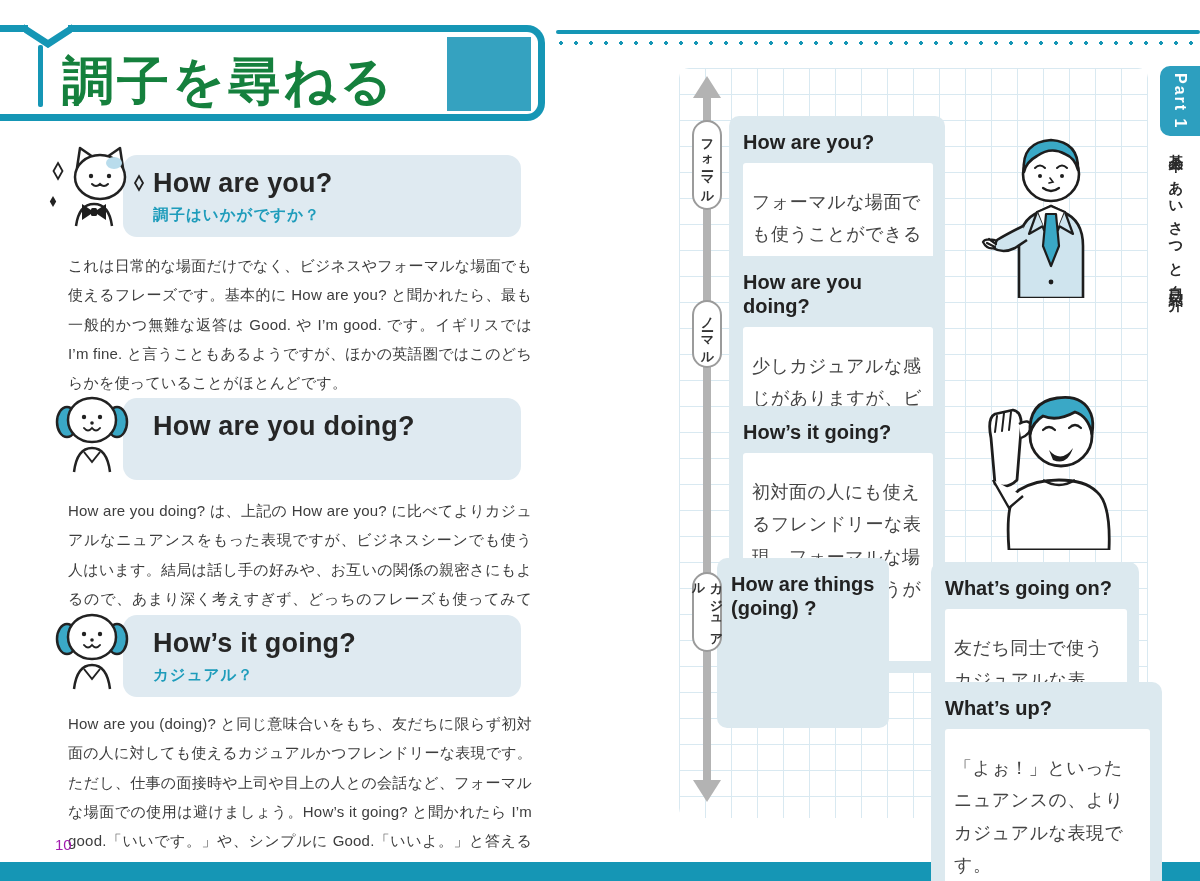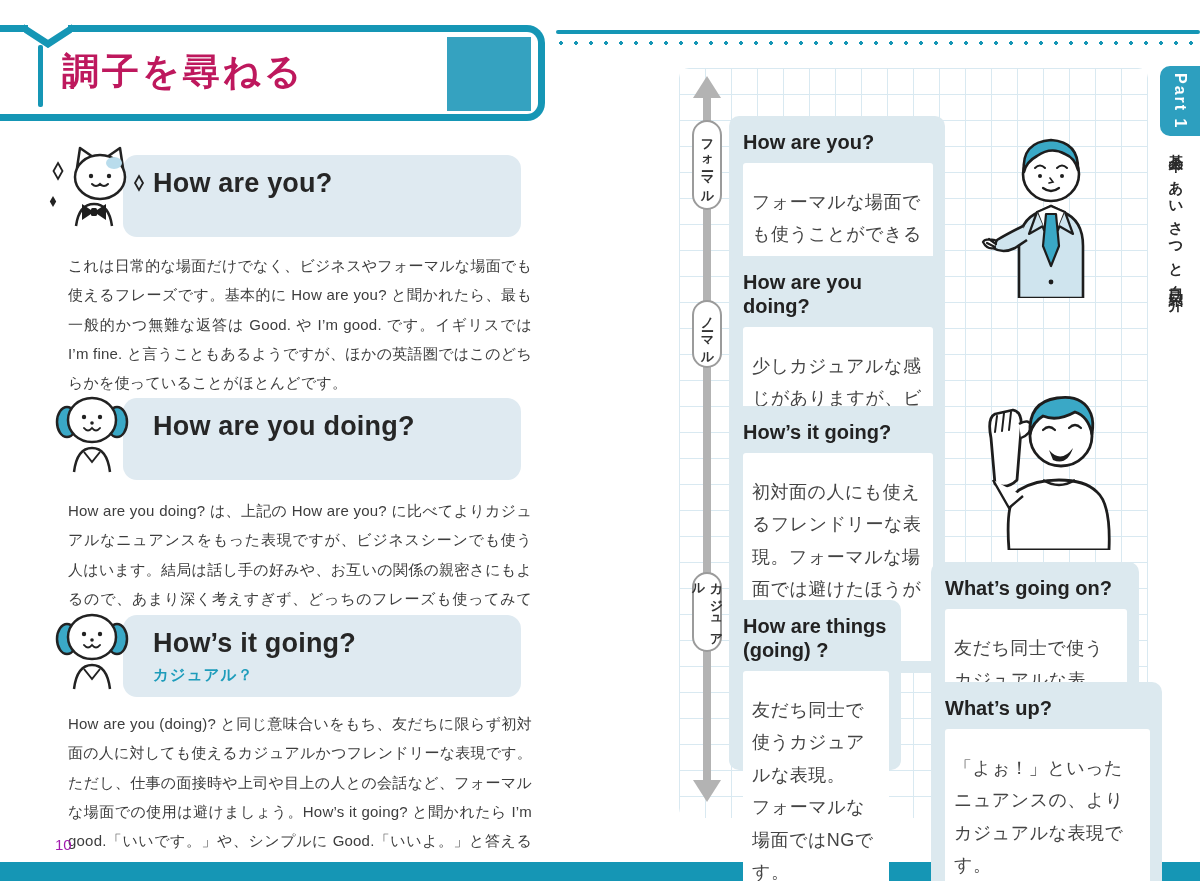--- a/index.html
+++ b/index.html
@@ -10,21 +10,21 @@
   
   .top-line { left:556px; top:30px; width:644px; height:4px; background:#1596b5; border-radius:2px; }
   .top-dots { left:558px; top:40px; width:642px; height:6px;
     background-image:radial-gradient(circle at 3px 3px,#1596b5 1.7px,rgba(0,0,0,0) 1.9px);
     background-size:15px 6px; background-repeat:repeat-x; }
 
   
   .title-box { left:-14px; top:25px; width:559px; height:96px;
     border:7px solid #1596b5; border-left:none; border-radius:0 18px 18px 0; background:#fff; }
   .title-accent { left:38px; top:45px; width:5px; height:62px; background:#1596b5; border-radius:2px; }
-  .page-title { left:62px; top:47px; font-size:37px; font-weight:800; color:#be185d; letter-spacing:3px; }
+  .page-title { left:62px; top:47px; font-size:52px; font-weight:800; color:#15803d; letter-spacing:3px; }
   .title-square { left:447px; top:37px; width:84px; height:74px; background:#35a2c0; }
   .notch { left:24px; top:22px; }
 
   
   .part-tab { left:1160px; top:66px; width:40px; height:70px; background:#2d9fbf; border-radius:10px 0 0 10px;
     display:flex; align-items:center; justify-content:center; }
   .part-tab span { writing-mode:vertical-rl; color:#fff; font-weight:700; font-size:16px; letter-spacing:2px; }
   .chapter-label { left:1166px; top:142px; writing-mode:vertical-rl; font-size:14.5px; font-weight:600;
     color:#2a2a2a; letter-spacing:4px; }
 
@@ -90,20 +90,21 @@
     <ellipse cx="68" cy="23" rx="8" ry="6" fill="#b9dcec"></ellipse>
     <circle cx="45" cy="36" r="2.2" fill="#222"></circle>
       <circle cx="63" cy="36" r="2.2" fill="#222"></circle>
     <path d="M46,44 Q50,48 54,44 Q58,48 62,44" fill="none" stroke="#222" stroke-width="2" stroke-linecap="round"></path>
     <path d="M48,72 L36,64 L36,80 Z" fill="#1d1d1d"></path>
       <path d="M48,72 L60,64 L60,80 Z" fill="#1d1d1d"></path>
     <rect x="45" y="68" width="6" height="8" rx="1.5" fill="#1d1d1d"></rect>
   </svg>
   <div class="abs sec-card" style="top:155px">
     <div class="sec-head">How are you?</div>
+    <div class="sec-sub">調子はいかがですか？</div>
   </div>
   <div class="abs para" style="top:251px">これは日常的な場面だけでなく、ビジネスやフォーマルな場面でも使えるフレーズです。基本的に How are you? と聞かれたら、最も一般的かつ無難な返答は Good. や I’m good. です。イギリスでは I’m fine. と言うこともあるようですが、ほかの英語圏ではこのどちらかを使っていることがほとんどです。</div>
 
   <svg class="abs char-icon" style="top:386px" viewBox="0 0 100 96">
     <path d="M28,86 Q31,62 46,62 Q61,62 64,86" fill="#fff" stroke="#222" stroke-width="2.5"></path>
     <path d="M38,66 L46,76 L54,66" fill="none" stroke="#222" stroke-width="2"></path>
     <ellipse cx="21" cy="36" rx="10" ry="15" fill="#3aa8c6" stroke="#222" stroke-width="2.5"></ellipse>
     <ellipse cx="71" cy="36" rx="10" ry="15" fill="#3aa8c6" stroke="#222" stroke-width="2.5"></ellipse>
     <ellipse cx="46" cy="34" rx="24" ry="22" fill="#fff" stroke="#222" stroke-width="2.5"></ellipse>
     <circle cx="38" cy="31" r="2.2" fill="#222"></circle>
@@ -153,24 +154,22 @@
       <div class="dcard-note">フォーマルな場面でも使うことができる万能な表現です。</div>
     </div>
     <div class="abs dcard" style="left:50px;top:188px;width:216px;">
       <div class="dcard-title">How are you doing?</div>
       <div class="dcard-note">少しカジュアルな感じがありますが、ビジネスシーンでも使われます。</div>
     </div>
     <div class="abs dcard" style="left:50px;top:338px;width:216px;">
       <div class="dcard-title">How’s it going?</div>
       <div class="dcard-note">初対面の人にも使えるフレンドリーな表現。フォーマルな場面では避けたほうが無難です。</div>
     </div>
-    <div class="abs dcard" style="left:50px;top:490px;width:172px;height:170px;margin-top:42px;">
+    <div class="abs dcard" style="left:38px;top:490px;width:172px;height:170px;">
       <div class="dcard-title">How are things (going) ?</div>
-      <div class="dcard-note">友だち同士で使うカジュアルな表現。
-フォーマルな場面ではNGです。</div>
     </div>
     <div class="abs dcard" style="left:252px;top:494px;width:208px;">
       <div class="dcard-title">What’s going on?</div>
       <div class="dcard-note">友だち同士で使うカジュアルな表現。「やぁ！」というニュアンスです。</div>
     </div>
     <div class="abs dcard" style="left:252px;top:614px;width:231px;">
       <div class="dcard-title">What’s up?</div>
       <div class="dcard-note">「よぉ！」といったニュアンスの、よりカジュアルな表現です。</div>
     </div>
 

